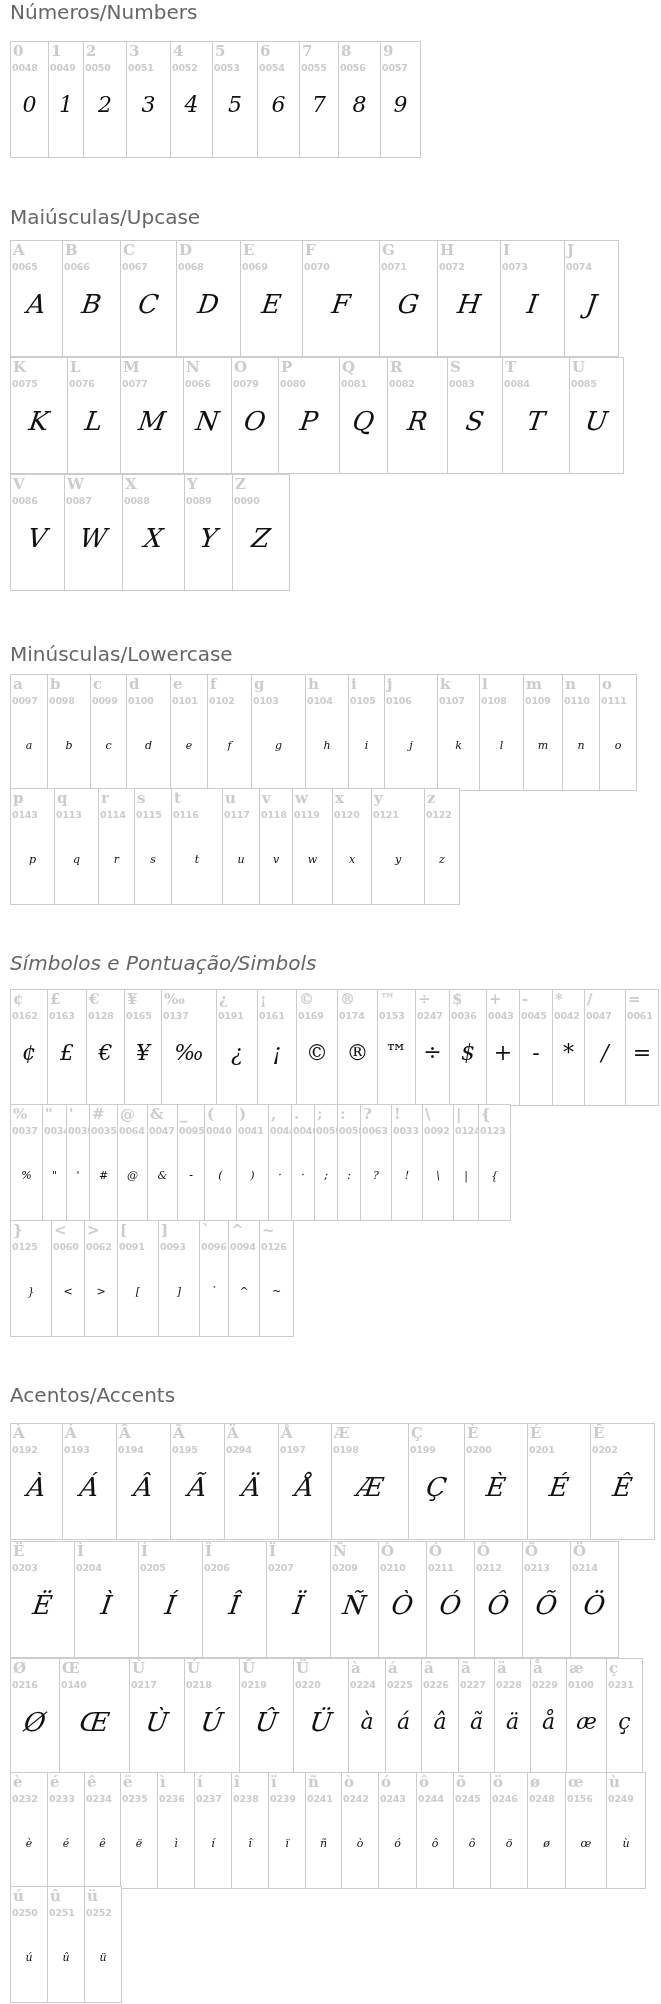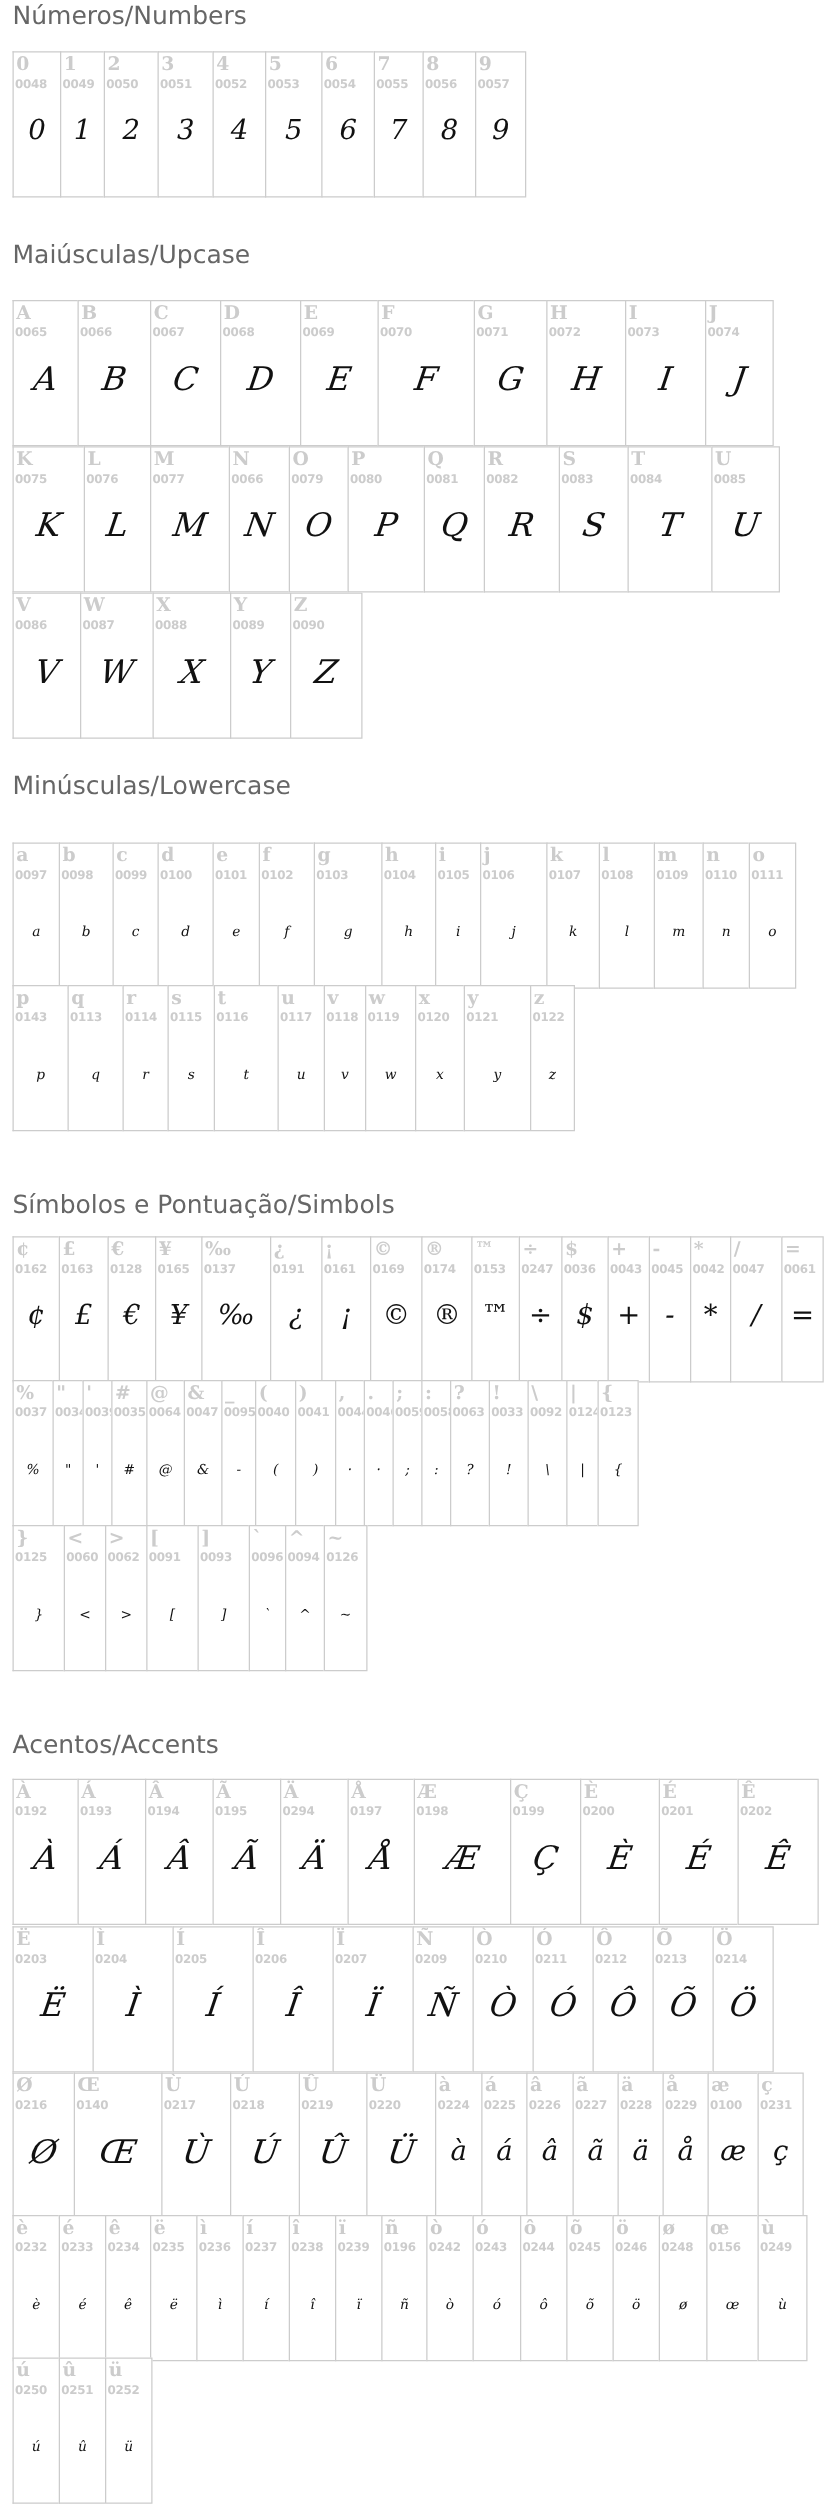--- a/index.html
+++ b/index.html
@@ -65,21 +65,21 @@
         <span class="ch-label">8</span>
         <span class="ch-code">0056</span>
         <span class="glyph mid">8</span>
       </div>
       <div class="cell" style="width: 41px;">
         <span class="ch-label">9</span>
         <span class="ch-code">0057</span>
         <span class="glyph mid">9</span>
       </div>
     </div>
-    <div class="section-title" style="top: 191px;">Maiúsculas/Upcase</div>
+    <div class="section-title" style="top: 205px;">Maiúsculas/Upcase</div>
     <div class="row" style="top: 240px;">
       <div class="cell" style="width: 52px;">
         <span class="ch-label">A</span>
         <span class="ch-code">0065</span>
         <span class="glyph big">A</span>
       </div>
       <div class="cell" style="width: 58px;">
         <span class="ch-label">B</span>
         <span class="ch-code">0066</span>
         <span class="glyph big">B</span>
@@ -202,21 +202,21 @@
         <span class="ch-label">Y</span>
         <span class="ch-code">0089</span>
         <span class="glyph big">Y</span>
       </div>
       <div class="cell" style="width: 58px;">
         <span class="ch-label">Z</span>
         <span class="ch-code">0090</span>
         <span class="glyph big">Z</span>
       </div>
     </div>
-    <div class="section-title" style="top: 616px;">Minúsculas/Lowercase</div>
+    <div class="section-title" style="top: 642px;">Minúsculas/Lowercase</div>
     <div class="row" style="top: 674px;">
       <div class="cell" style="width: 37px;">
         <span class="ch-label">a</span>
         <span class="ch-code">0097</span>
         <span class="glyph small">a</span>
       </div>
       <div class="cell" style="width: 43px;">
         <span class="ch-label">b</span>
         <span class="ch-code">0098</span>
         <span class="glyph small">b</span>
@@ -337,21 +337,21 @@
         <span class="ch-label">y</span>
         <span class="ch-code">0121</span>
         <span class="glyph small">y</span>
       </div>
       <div class="cell" style="width: 36px;">
         <span class="ch-label">z</span>
         <span class="ch-code">0122</span>
         <span class="glyph small">z</span>
       </div>
     </div>
-    <div class="section-title" style="top: 951px;">Símbolos e Pontuação/Simbols</div>
+    <div class="section-title" style="top: 951px; font-style: italic;">Símbolos e Pontuação/Simbols</div>
     <div class="row" style="top: 989px;">
       <div class="cell" style="width: 37px;">
         <span class="ch-label">¢</span>
         <span class="ch-code">0162</span>
         <span class="glyph mid">¢</span>
       </div>
       <div class="cell" style="width: 39px;">
         <span class="ch-label">£</span>
         <span class="ch-code">0163</span>
         <span class="glyph mid">£</span>
@@ -789,21 +789,21 @@
         <span class="ch-code">0238</span>
         <span class="glyph small">î</span>
       </div>
       <div class="cell" style="width: 37px;">
         <span class="ch-label">ï</span>
         <span class="ch-code">0239</span>
         <span class="glyph small">ï</span>
       </div>
       <div class="cell" style="width: 36px;">
         <span class="ch-label">ñ</span>
-        <span class="ch-code">0196</span>
+        <span class="ch-code">0241</span>
         <span class="glyph small">ñ</span>
       </div>
       <div class="cell" style="width: 37px;">
         <span class="ch-label">ò</span>
         <span class="ch-code">0242</span>
         <span class="glyph small">ò</span>
       </div>
       <div class="cell" style="width: 38px;">
         <span class="ch-label">ó</span>
         <span class="ch-code">0243</span>

